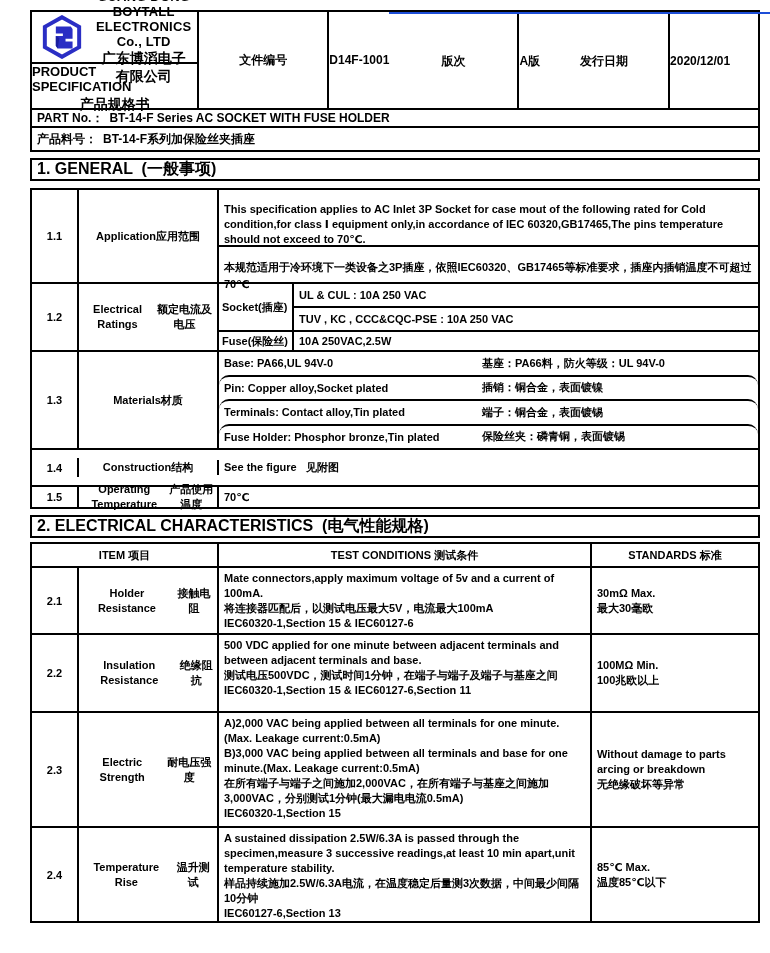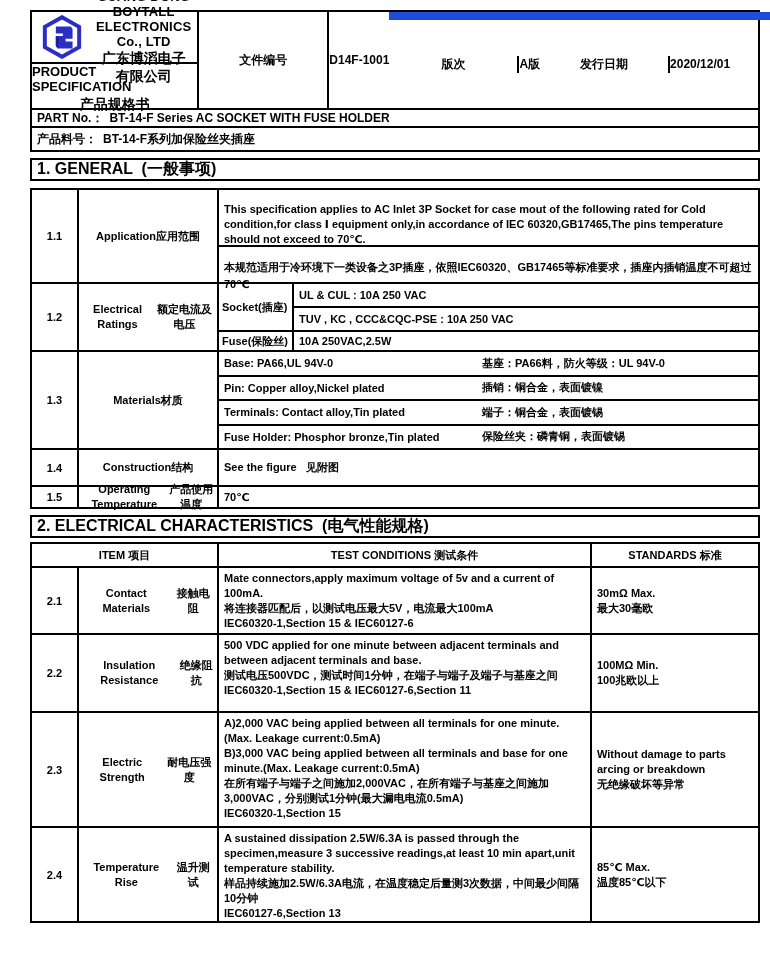--- a/index.html
+++ b/index.html
@@ -17,21 +17,21 @@
   .company-cell { height:52px; border-bottom:2px solid #000; display:flex; align-items:center; padding:2px 6px; }
   .logo-box { width:48px; height:46px; flex:0 0 auto; margin-right:10px; display:flex; align-items:center; justify-content:center; }
   .company-names { flex:1; text-align:center; }
   .company-en { font-size:13px; letter-spacing:.2px; }
   .company-cn { font-size:14px; margin-top:1px; }
   .title-cell { flex:1; display:flex; flex-direction:column; align-items:center; justify-content:center; }
   .title-en { font-size:13px; }
   .title-cn { font-size:14px; margin-top:2px; }
   .hdr-right { flex:1; display:flex; }
   .meta-row { flex:1; display:flex; }
-  .meta-row + .meta-row { border-top:8px solid #1d4ed8;align-items:center; }
+  .meta-row + .meta-row { border-top:2px solid #1d4ed8; }
   .meta-label { width:130px; border-right:2px solid #000; display:flex; align-items:center; justify-content:center; font-size:12px; }
   .meta-value { flex:1; display:flex; align-items:center; justify-content:center; font-size:12px; white-space:pre; }
 
   
   .part-row { border:2px solid #000; border-top:0; height:18px; display:flex; align-items:center; padding:0 5px; font-size:12px; }
   .part-row .lab { margin-right:6px; white-space:pre; }
   .part-row-cn { height:24px; }
 
   
   .band { border:2px solid #000; height:23px; display:flex; align-items:center; padding:0 5px; font-size:16px; white-space:pre; }
@@ -55,21 +55,21 @@
   
   .r12-top { display:flex; height:46px; }
   .r12-bot { display:flex; flex:1; border-top:2px solid #000; }
   .r12-lab { width:75px; flex:0 0 auto; border-right:2px solid #000; display:flex; align-items:center; padding-left:3px; font-size:11px; }
   .r12-vals { flex:1; display:flex; flex-direction:column; }
   .r12-val { flex:1; display:flex; align-items:center; padding-left:5px; }
   .r12-val + .r12-val { border-top:2px solid #000; }
   .r12-fuseval { flex:1; display:flex; align-items:center; padding-left:5px; }
 
   
-  .r13-line { flex:1; display:flex; align-items:center; padding:0 5px; }
+  .r13-line { flex:1; display:flex; align-items:center; padding:0 5px;border-radius:10px; }
   .r13-line + .r13-line { border-top:2px solid #000; }
   .r13-en { width:258px; flex:0 0 auto; }
   .r13-cn { flex:1; }
 
   .single-cell { flex:1; display:flex; align-items:center; padding-left:5px; font-size:11px; white-space:pre; }
 
   
   .t2-head { display:flex; height:22px; font-size:11px; }
   .t2-head .h { display:flex; align-items:center; justify-content:center; }
   .h-item { width:185px; flex:0 0 auto; }
@@ -175,35 +175,35 @@
         <div class="c c-item">
           <div>Materials</div>
           <div>材质</div>
         </div>
         <div class="c c-content">
           <div class="r13-line">
             <span class="r13-en">Base: PA66,UL 94V-0</span>
             <span class="r13-cn">基座：PA66料，防火等级：UL 94V-0</span>
           </div>
           <div class="r13-line">
-            <span class="r13-en">Pin: Copper alloy,Nickel plated</span>
+            <span class="r13-en">Pin: Copper alloy,Socket plated</span>
             <span class="r13-cn">插销：铜合金，表面镀镍</span>
           </div>
           <div class="r13-line">
             <span class="r13-en">Terminals: Contact alloy,Tin plated</span>
             <span class="r13-cn">端子：铜合金，表面镀锡</span>
           </div>
           <div class="r13-line">
             <span class="r13-en">Fuse Holder: Phosphor bronze,Tin plated</span>
             <span class="r13-cn">保险丝夹：磷青铜，表面镀锡</span>
           </div>
         </div>
       </div>
 
-      <div class="t-row" style="height:37px;">
+      <div class="t-row" style="height:37px;align-items:center;">
         <div class="c c-no">1.4</div>
         <div class="c c-item">
           <div>Construction</div>
           <div>结构</div>
         </div>
         <div class="c single-cell">See the figure   见附图</div>
       </div>
 
       <div class="t-row" style="height:22px;">
         <div class="c c-no">1.5</div>
@@ -221,21 +221,21 @@
 
       <div class="t-row t2-head">
         <div class="c h h-item">ITEM 项目</div>
         <div class="c h h-cond">TEST CONDITIONS 测试条件</div>
         <div class="c h h-std">STANDARDS 标准</div>
       </div>
 
       <div class="t-row" style="height:67px;">
         <div class="c c-no">2.1</div>
         <div class="c c-item">
-          <div>Contact Materials</div>
+          <div>Holder Resistance</div>
           <div>接触电阻</div>
         </div>
         <div class="c c-cond">Mate connectors,apply maximum voltage of 5v and a current of 100mA.
 将连接器匹配后，以测试电压最大5V，电流最大100mA
 IEC60320-1,Section 15 &amp; IEC60127-6</div>
         <div class="c c-std">30mΩ Max.
 最大30毫欧</div>
       </div>
 
       <div class="t-row" style="height:78px;">

